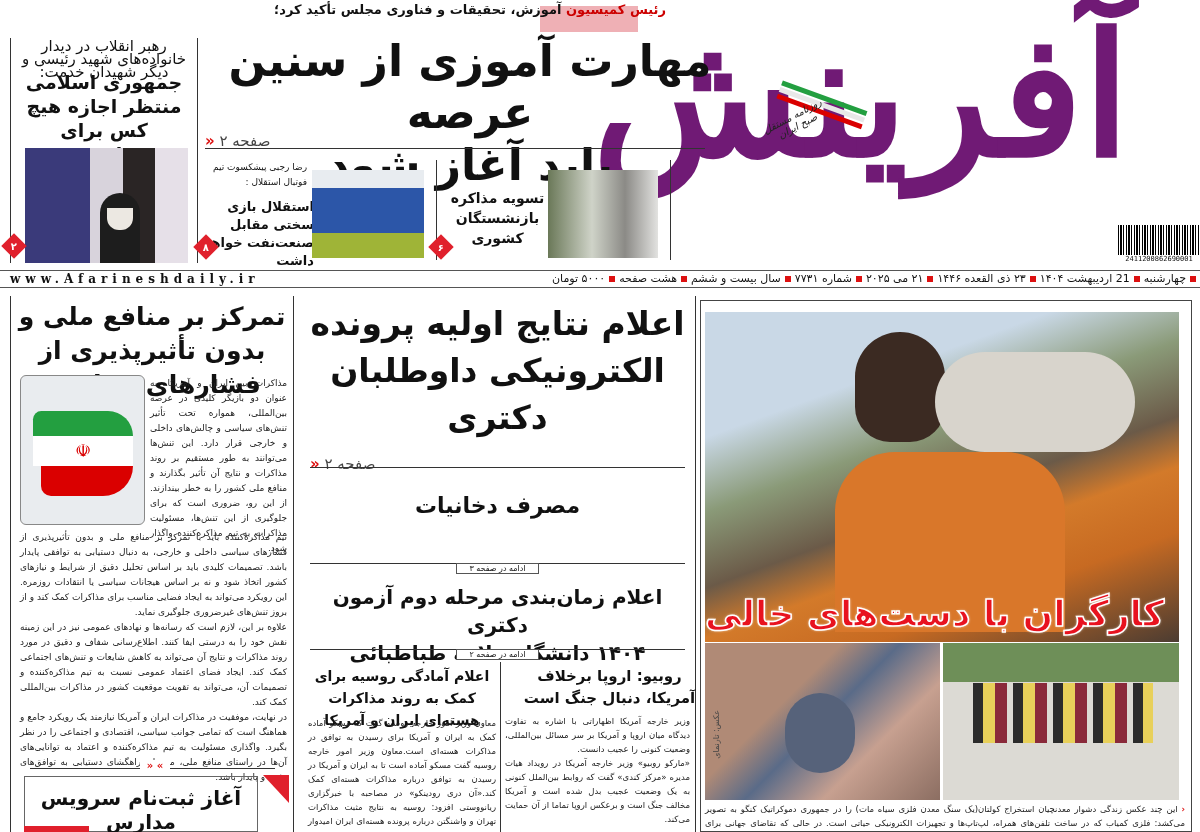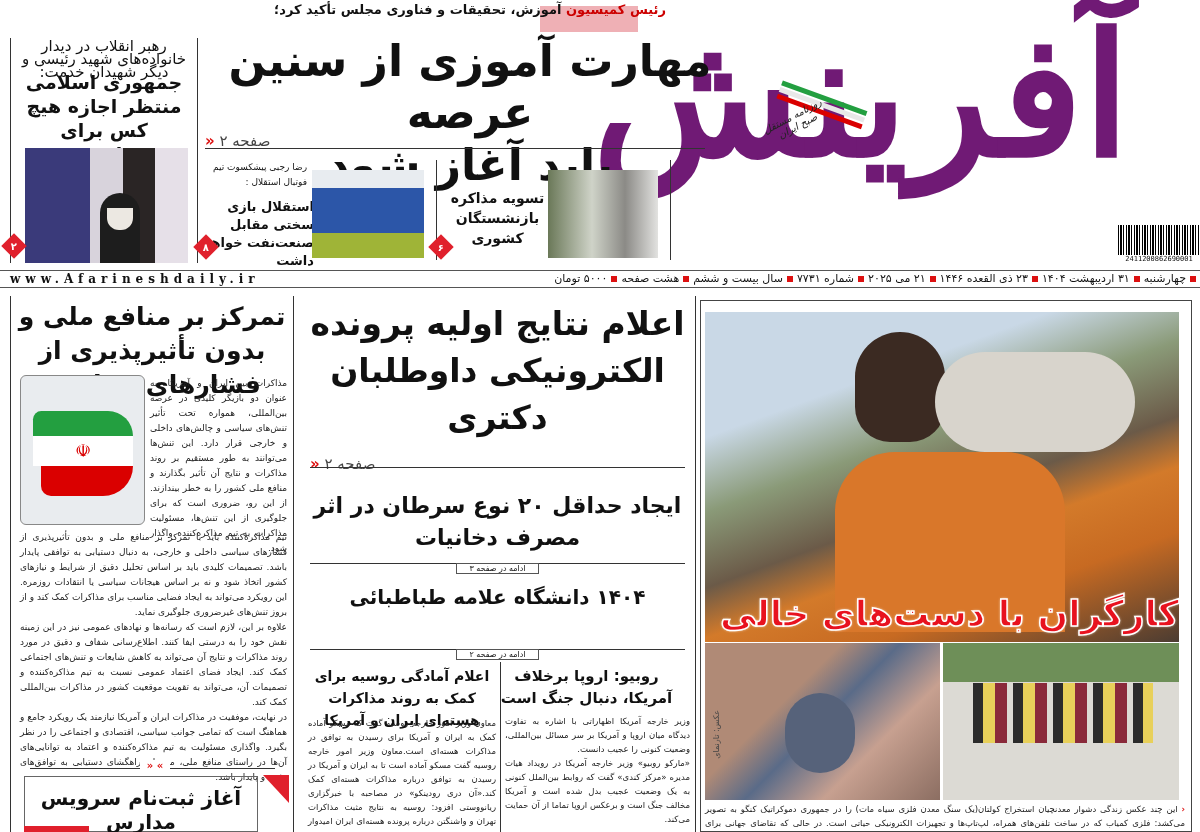--- a/index.html
+++ b/index.html
@@ -103,21 +103,21 @@
 <div class="abs teaser-title" style="left:450px;top:188px;width:95px;font-size:14px;text-align:center;line-height:20px">تسویه مذاکره بازنشستگان کشوری</div>
 <div class="abs pic" style="left:548px;top:170px;width:110px;height:88px;background:linear-gradient(90deg,#6a7858,#cfd3c8 40%,#8b8a86 70%,#e2e2e0)"></div>
 <div class="abs vline" style="left:670px;top:160px;height:100px"></div>
 
 <div class="abs datebar">
   <span class="url">www.Afarineshdaily.ir</span>
   <div class="dateline">
     <span class="sq"></span>
     <span>چهارشنبه</span>
     <span class="sq"></span>
-    <span>۳۱ اردیبهشت ۱۴۰۴</span>
+    <span>21 اردیبهشت ۱۴۰۴</span>
     <span class="sq"></span>
     <span>۲۳ ذی القعده ۱۴۴۶</span>
     <span class="sq"></span>
     <span>۲۱ می ۲۰۲۵</span>
     <span class="sq"></span>
     <span>شماره ۷۷۳۱</span>
     <span class="sq"></span>
     <span>سال بیست و ششم</span>
     <span class="sq"></span>
     <span>هشت صفحه</span>
@@ -155,47 +155,47 @@
 <div class="abs col-hl" style="left:305px;top:300px;width:385px;font-size:33px;line-height:47px;font-weight:900">
   <div>اعلام نتایج اولیه پرونده</div>
   <div>الکترونیکی داوطلبان دکتری</div>
 </div>
 <div class="abs page-ref" style="left:310px;top:455px">
   <span>صفحه ۲</span> <span class="chev">«</span>
 </div>
 <div class="abs hline" style="left:310px;top:467px;width:375px"></div>
 
 <div class="abs col-hl" style="left:305px;top:490px;width:385px;font-size:22px;line-height:32px">
-  <div>ایجاد حداقل ۲۰ نوع سرطان در اثر</div>
   <div>مصرف دخانیات</div>
 </div>
 <div class="abs hline" style="left:310px;top:563px;width:375px"></div>
 <div class="abs center" style="left:450px;top:556px;width:95px"><span class="cont-box">ادامه در صفحه ۳</span></div>
 
 <div class="abs col-hl" style="left:305px;top:583px;width:385px;font-size:20px;line-height:28px">
+  <div>اعلام زمان‌بندی مرحله دوم آزمون دکتری</div>
   <div>۱۴۰۴ دانشگاه علامه طباطبائی</div>
 </div>
 <div class="abs hline" style="left:310px;top:649px;width:375px"></div>
 <div class="abs center" style="left:450px;top:642px;width:95px"><span class="cont-box">ادامه در صفحه ۲</span></div>
 
 <div class="abs vline" style="left:500px;top:662px;height:170px"></div>
-<div class="abs col-hl" style="left:494px;top:665px;width:185px;font-size:15px;line-height:22px">روبیو: اروپا برخلاف آمریکا، دنبال جنگ است</div>
+<div class="abs col-hl" style="left:517px;top:665px;width:185px;font-size:15px;line-height:22px">روبیو: اروپا برخلاف آمریکا، دنبال جنگ است</div>
 <div class="abs bodytext" style="left:505px;top:714px;width:185px;font-size:8.5px;line-height:14px">
   <p>وزیر خارجه آمریکا اظهاراتی با اشاره به تفاوت دیدگاه میان اروپا و آمریکا بر سر مسائل بین‌المللی، وضعیت کنونی را عجیب دانست.</p>
   <p>«مارکو روبیو» وزیر خارجه آمریکا در رویداد هیات مدیره «مرکز کندی» گفت که روابط بین‌الملل کنونی به یک وضعیت عجیب بدل شده است و آمریکا مخالف جنگ است و برعکس اروپا تماما از آن حمایت می‌کند.</p>
 </div>
 <div class="abs col-hl" style="left:308px;top:665px;width:188px;font-size:14px;line-height:22px">اعلام آمادگی روسیه برای کمک به روند مذاکرات هسته‌ای ایران و آمریکا</div>
 <div class="abs bodytext" style="left:308px;top:716px;width:188px;font-size:8.5px;line-height:14px">معاون وزیر امور خارجه روسیه گفت که مسکو آماده کمک به ایران و آمریکا برای رسیدن به توافق در مذاکرات هسته‌ای است.معاون وزیر امور خارجه روسیه گفت مسکو آماده است تا به ایران و آمریکا در رسیدن به توافق درباره مذاکرات هسته‌ای کمک کند.«آن دری رودینکو» در مصاحبه با خبرگزاری ریانووستی افزود: روسیه به نتایج مثبت مذاکرات تهران و واشنگتن درباره پرونده هسته‌ای ایران امیدوار است.</div>
 
 <div class="abs" style="left:700px;top:300px;width:492px;height:532px;border:1px solid #444"></div>
 <div class="abs pic" style="left:705px;top:312px;width:474px;height:330px;background:linear-gradient(160deg,#c9d8e6 0 25%,#8a9a78 40%,#6b5a48 55%,#d37a2a 65%,#c76a22 78%,#4b3c32)">
   <div style="position:absolute;left:150px;top:20px;width:90px;height:110px;background:#3b2a22;border-radius:45px 45px 35px 35px"></div>
   <div style="position:absolute;left:230px;top:40px;width:200px;height:100px;background:#d8d4cc;border-radius:50px"></div>
   <div style="position:absolute;left:130px;top:140px;width:230px;height:180px;background:#d9772a;border-radius:60px 60px 0 0"></div>
-  <div class="abs" style="left:0;bottom:8px;width:474px;text-align:right;font-size:36px;font-weight:900;color:#e8121f;-webkit-text-stroke:1.5px #fff;text-shadow:0 0 3px #fff">کارگران با دست‌های خالی</div>
+  <div class="abs" style="left:0;bottom:8px;width:474px;text-align:left;font-size:36px;font-weight:900;color:#e8121f;-webkit-text-stroke:1.5px #fff;text-shadow:0 0 3px #fff">کارگران با دست‌های خالی</div>
 </div>
 <div class="abs pic" style="left:705px;top:643px;width:235px;height:157px;background:linear-gradient(135deg,#b08a76 0 35%,#5a6b88 50%,#c7a090 70%,#8c6e62)">
   <div style="position:absolute;left:80px;top:50px;width:70px;height:80px;background:#56627a;border-radius:35px"></div>
 </div>
 <div class="abs pic" style="left:943px;top:643px;width:236px;height:157px;background:linear-gradient(180deg,#6e8f58 0 25%,#dcdad4 25%)">
   <div style="position:absolute;left:30px;top:40px;width:180px;height:60px;background:repeating-linear-gradient(90deg,#2b2b2b 0 10px,#e8d05a 10px 22px,#8a2a3a 22px 34px,#dcdad4 34px 40px)"></div>
 </div>
 <div class="abs" style="left:712px;top:710px;font-size:8px;color:#444;writing-mode:vertical-rl;transform:rotate(180deg)">عکس: تارنمای</div>
 <div class="abs bodytext" style="left:705px;top:802px;width:480px;font-size:8.5px;line-height:14px">
   <span class="chev">‹</span>

